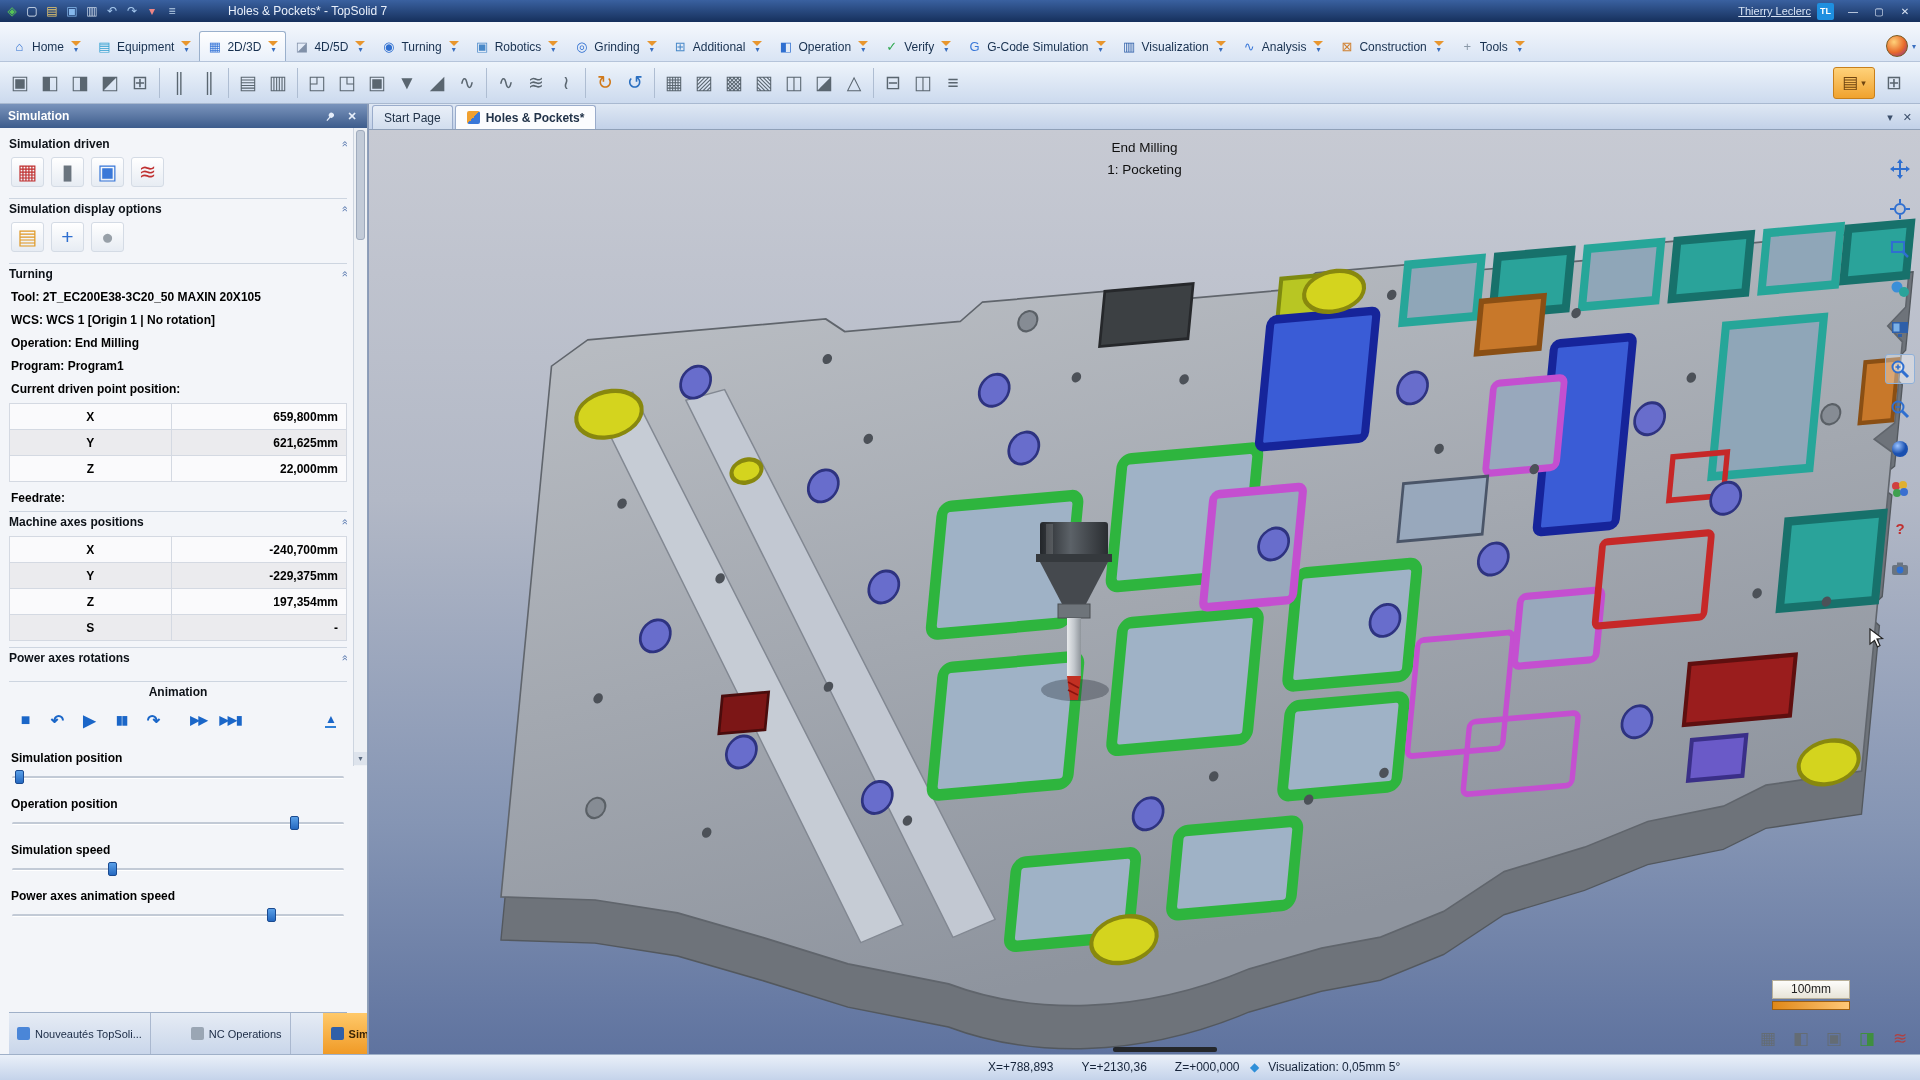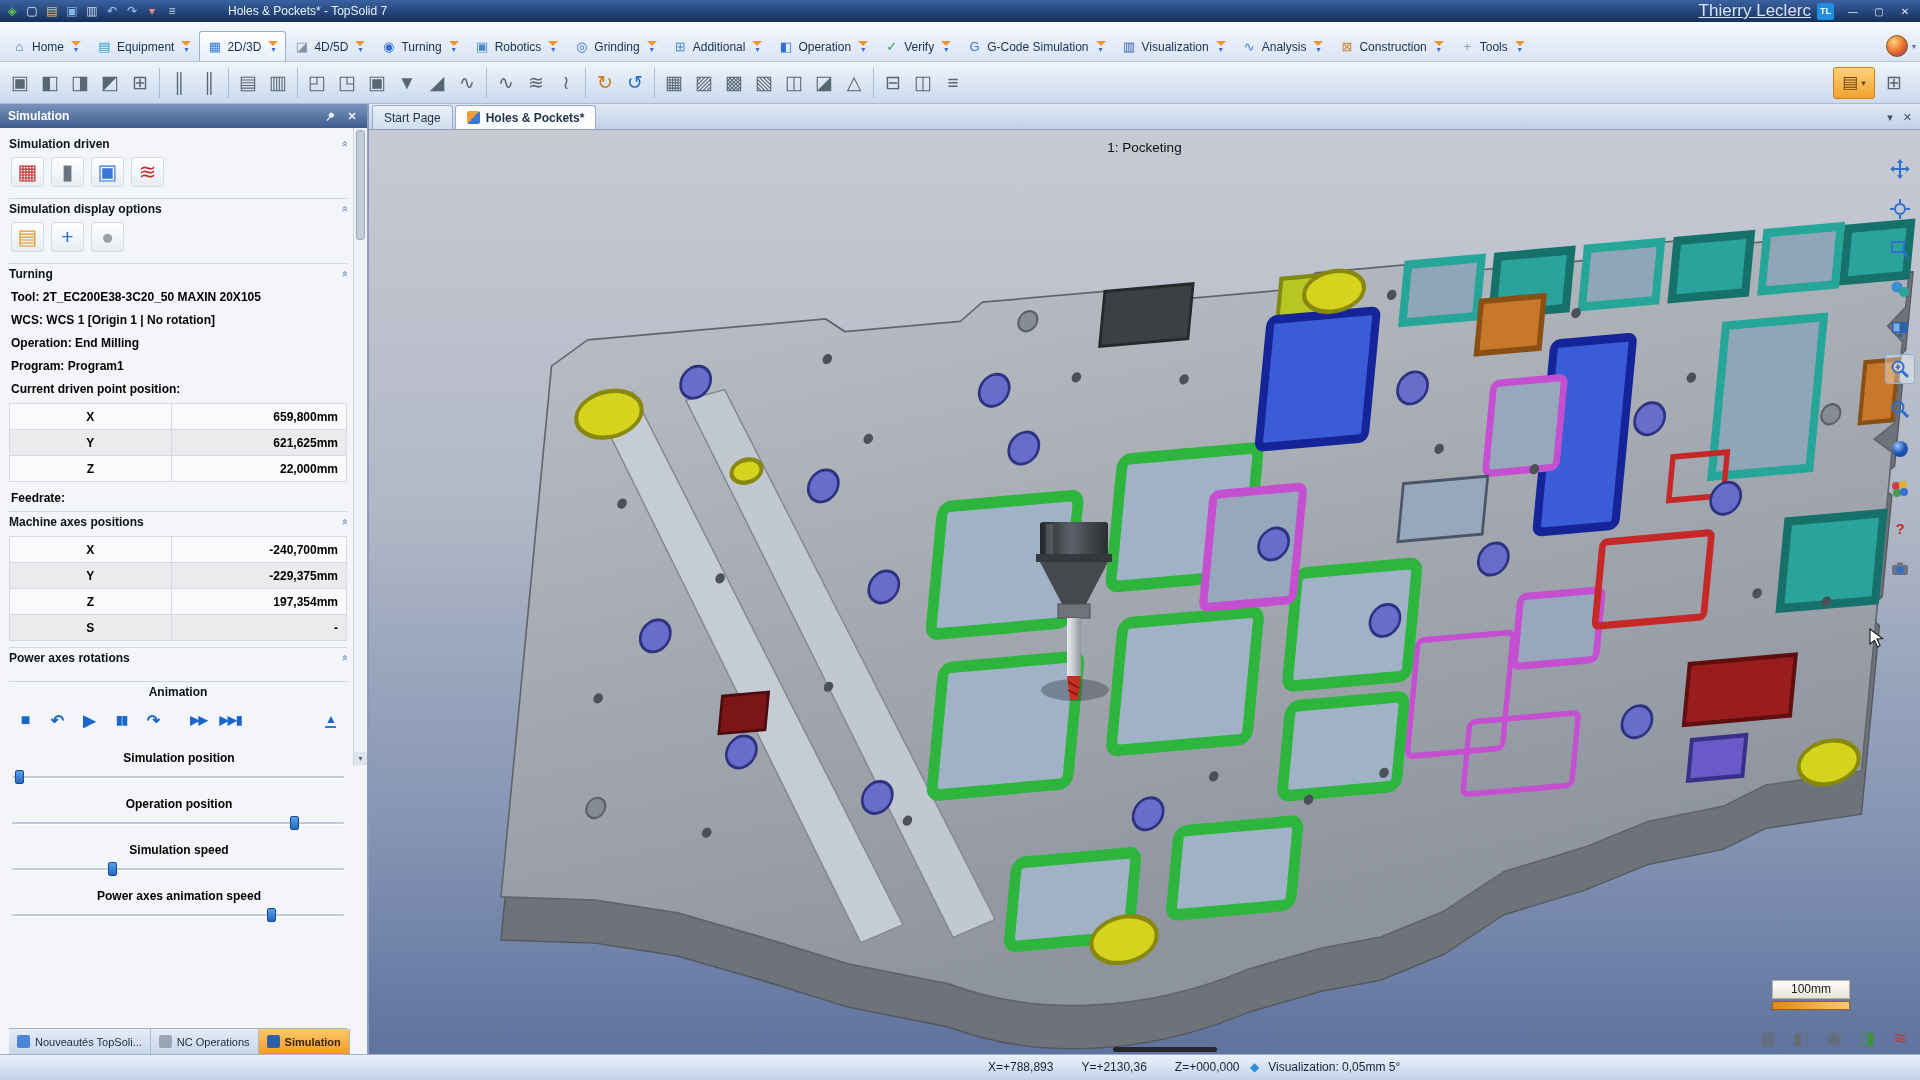--- a/index.html
+++ b/index.html
@@ -8,21 +8,21 @@
 
   
   .titlebar { position:absolute; left:0; top:0; right:0; height:22px;
     background:linear-gradient(#3a61a0,#16305c); color:#fff; display:flex; align-items:center;
     font-size:12px; padding:0 2px; z-index:50; }
   .qicons { display:flex; align-items:center; }
   .qicon { width:20px; height:18px; display:flex; align-items:center; justify-content:center;
     font-size:12px; cursor:default; }
   .tb-title { margin-left:46px; font-size:12px; color:#e9f0fb; }
   .tb-right { margin-left:auto; display:flex; align-items:center; gap:6px; }
-  .tb-user { font-size:17px; color:#d7e3f5; text-decoration:underline; }
+  .tb-user { font-size:11px; color:#d7e3f5; text-decoration:underline; }
   .tb-badge { width:17px; height:17px; background:#1e8fe0; color:#fff; font-size:9px; font-weight:bold;
     display:flex; align-items:center; justify-content:center; border-radius:2px; }
   .winbtns { display:flex; }
   .winbtn { width:26px; height:18px; display:flex; align-items:center; justify-content:center;
     color:#dce6f5; font-size:10px; }
 
   
   .ribbonrow { position:absolute; left:0; top:22px; right:0; height:40px;
     background:linear-gradient(#f5f8fd,#d9e4f4); border-bottom:1px solid #b5c4da;
     display:flex; align-items:flex-end; padding:0 4px; z-index:40; }
@@ -77,34 +77,34 @@
   td.axis { width:48%; text-align:center; }
   td.val { text-align:right; padding-right:8px; }
   td.feed { color:#7a1f1f; }
   .anim-row { display:flex; align-items:center; gap:3px; padding:7px 2px 4px 2px; }
   .anim-btn { min-width:29px; height:28px; display:flex; align-items:center; justify-content:center;
     color:#1a66c8; font-size:16px; font-weight:bold; border-radius:3px; padding:0 2px; }
   .anim-btn.small { font-size:12px; letter-spacing:-1px; }
   .anim-gap { width:10px; }
   .anim-push { margin-left:auto; }
   .eject-glyph { border-bottom:2px solid #2f7fd6; padding-bottom:1px; line-height:12px; }
-  .slider-label { font-size:12px; font-weight:bold; color:#000; margin:13px 0 5px 2px;text-align:center; }
+  .slider-label { font-size:12px; font-weight:bold; color:#000; margin:13px 0 5px 2px; }
   .slider { position:relative; height:14px; margin:0 3px; }
   .slider-track { position:absolute; left:0; right:0; top:6px; height:3px; background:#c2cad6;
     border-bottom:1px solid #ffffff; border-radius:2px; }
   .slider-thumb { position:absolute; top:0; width:9px; height:14px; margin-left:-4px;
     background:linear-gradient(#5aa0e8,#2468c0); border:1px solid #1a4a90; border-radius:2px; }
   .panel-scrollbar { position:absolute; right:0; top:0; width:14px; height:638px;
     background:#eef1f5; border-left:1px solid #cdd5e0; }
   .ps-thumb { position:absolute; top:2px; left:2px; width:9px; height:110px;
     background:#c2cbd8; border:1px solid #9fabbd; border-radius:3px; }
   .ps-down { position:absolute; bottom:1px; left:0; width:13px; height:13px; display:flex;
     align-items:center; justify-content:center; font-size:7px; color:#5a6a80; background:#dde3ec; }
-  .panel-tabs { flex:none; margin-top:auto; height:26px; display:flex; border-top:1px solid #9fb0c8;
-    background:linear-gradient(#e6ecf5,#c9d6ea); }
+  .panel-tabs { flex:none; margin-top:auto; height:42px; display:flex; border-top:1px solid #9fb0c8;
+    background:linear-gradient(#e6ecf5,#c9d6ea);gap:32px; }
   .ptab { display:flex; align-items:center; gap:5px; padding:0 8px; font-size:11px; color:#1a2a44;
     border-right:1px solid #aab8cf; white-space:nowrap; }
   .ptab.active { background:linear-gradient(#ffc96a,#f09a26); font-weight:bold; color:#3a2405; }
   .ptab-icon { width:13px; height:13px; border-radius:2px; flex:none; }
 
   
   .doc-tabs { position:absolute; left:369px; top:104px; right:0; height:26px;
     background:linear-gradient(#dfe8f4,#c2d1e8); border-bottom:1px solid #8fa0b8;
     display:flex; align-items:flex-end; padding-left:3px; z-index:30; }
   .dtab { height:24px; display:flex; align-items:center; gap:6px; padding:0 11px; font-size:12px;
@@ -679,20 +679,21 @@
       <polygon points="671,432 739,432 717,474 693,474" fill="#45494e"></polygon>
       <rect x="689" y="474" width="32" height="14" fill="#6e747a" stroke="#4a4e53"></rect>
       <rect x="698" y="488" width="14" height="58" fill="url(#shaftGrad)"></rect>
       <polygon points="698,546 712,546 709,570 701,570" fill="#c23022"></polygon>
       <path d="M699,552 l11,6 M699,560 l10,5" stroke="#8a1410" stroke-width="1.5" fill="none"></path>
       <rect x="677" y="394" width="7" height="30" fill="rgba(255,255,255,0.14)"></rect>
     </g>
   </svg>
 
   <div class="vp-overlay">
+    <div class="ov-line">End Milling</div>
     <div class="ov-line">1: Pocketing</div>
   </div>
 
   <div class="vp-tools">
     <div class="vpt">
       <svg width="20" height="20">
           <path d="M10 2v16M2 10h16" stroke="#2f6fd0" stroke-width="2"></path>
           <polygon points="10,0 7,4 13,4" fill="#2f6fd0"></polygon>
           <polygon points="10,20 7,16 13,16" fill="#2f6fd0"></polygon>
           <polygon points="0,10 4,7 4,13" fill="#2f6fd0"></polygon>

